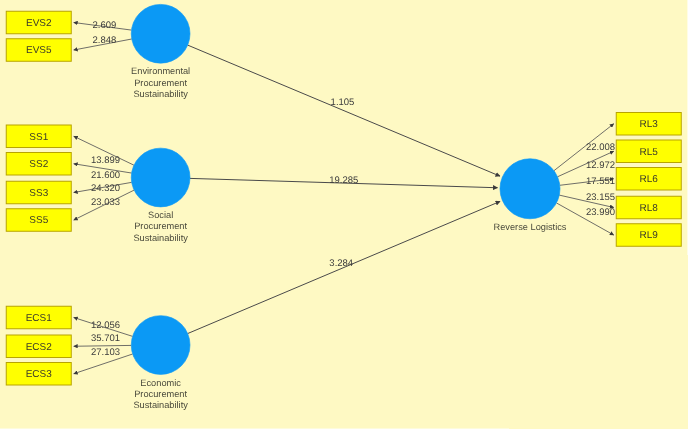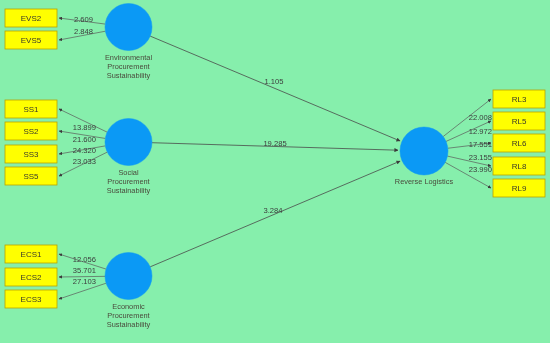--- a/index.html
+++ b/index.html
@@ -11,21 +11,21 @@
   body {
     width: 550px;
     height: 343px;
     font-family: "Liberation Sans", sans-serif;
     overflow: hidden;
   }
   #diagram-root {
     position: relative;
     width: 550px;
     height: 343px;
-    background: #86efac;
+    background: #fef9c3;
   }
   svg#sem-svg {
     display: block;
     width: 550px;
     height: 343px;
   }
   .indicator-box {
     fill: #ffff00;
     stroke: #b8a400;
     stroke-width: 0.8;

